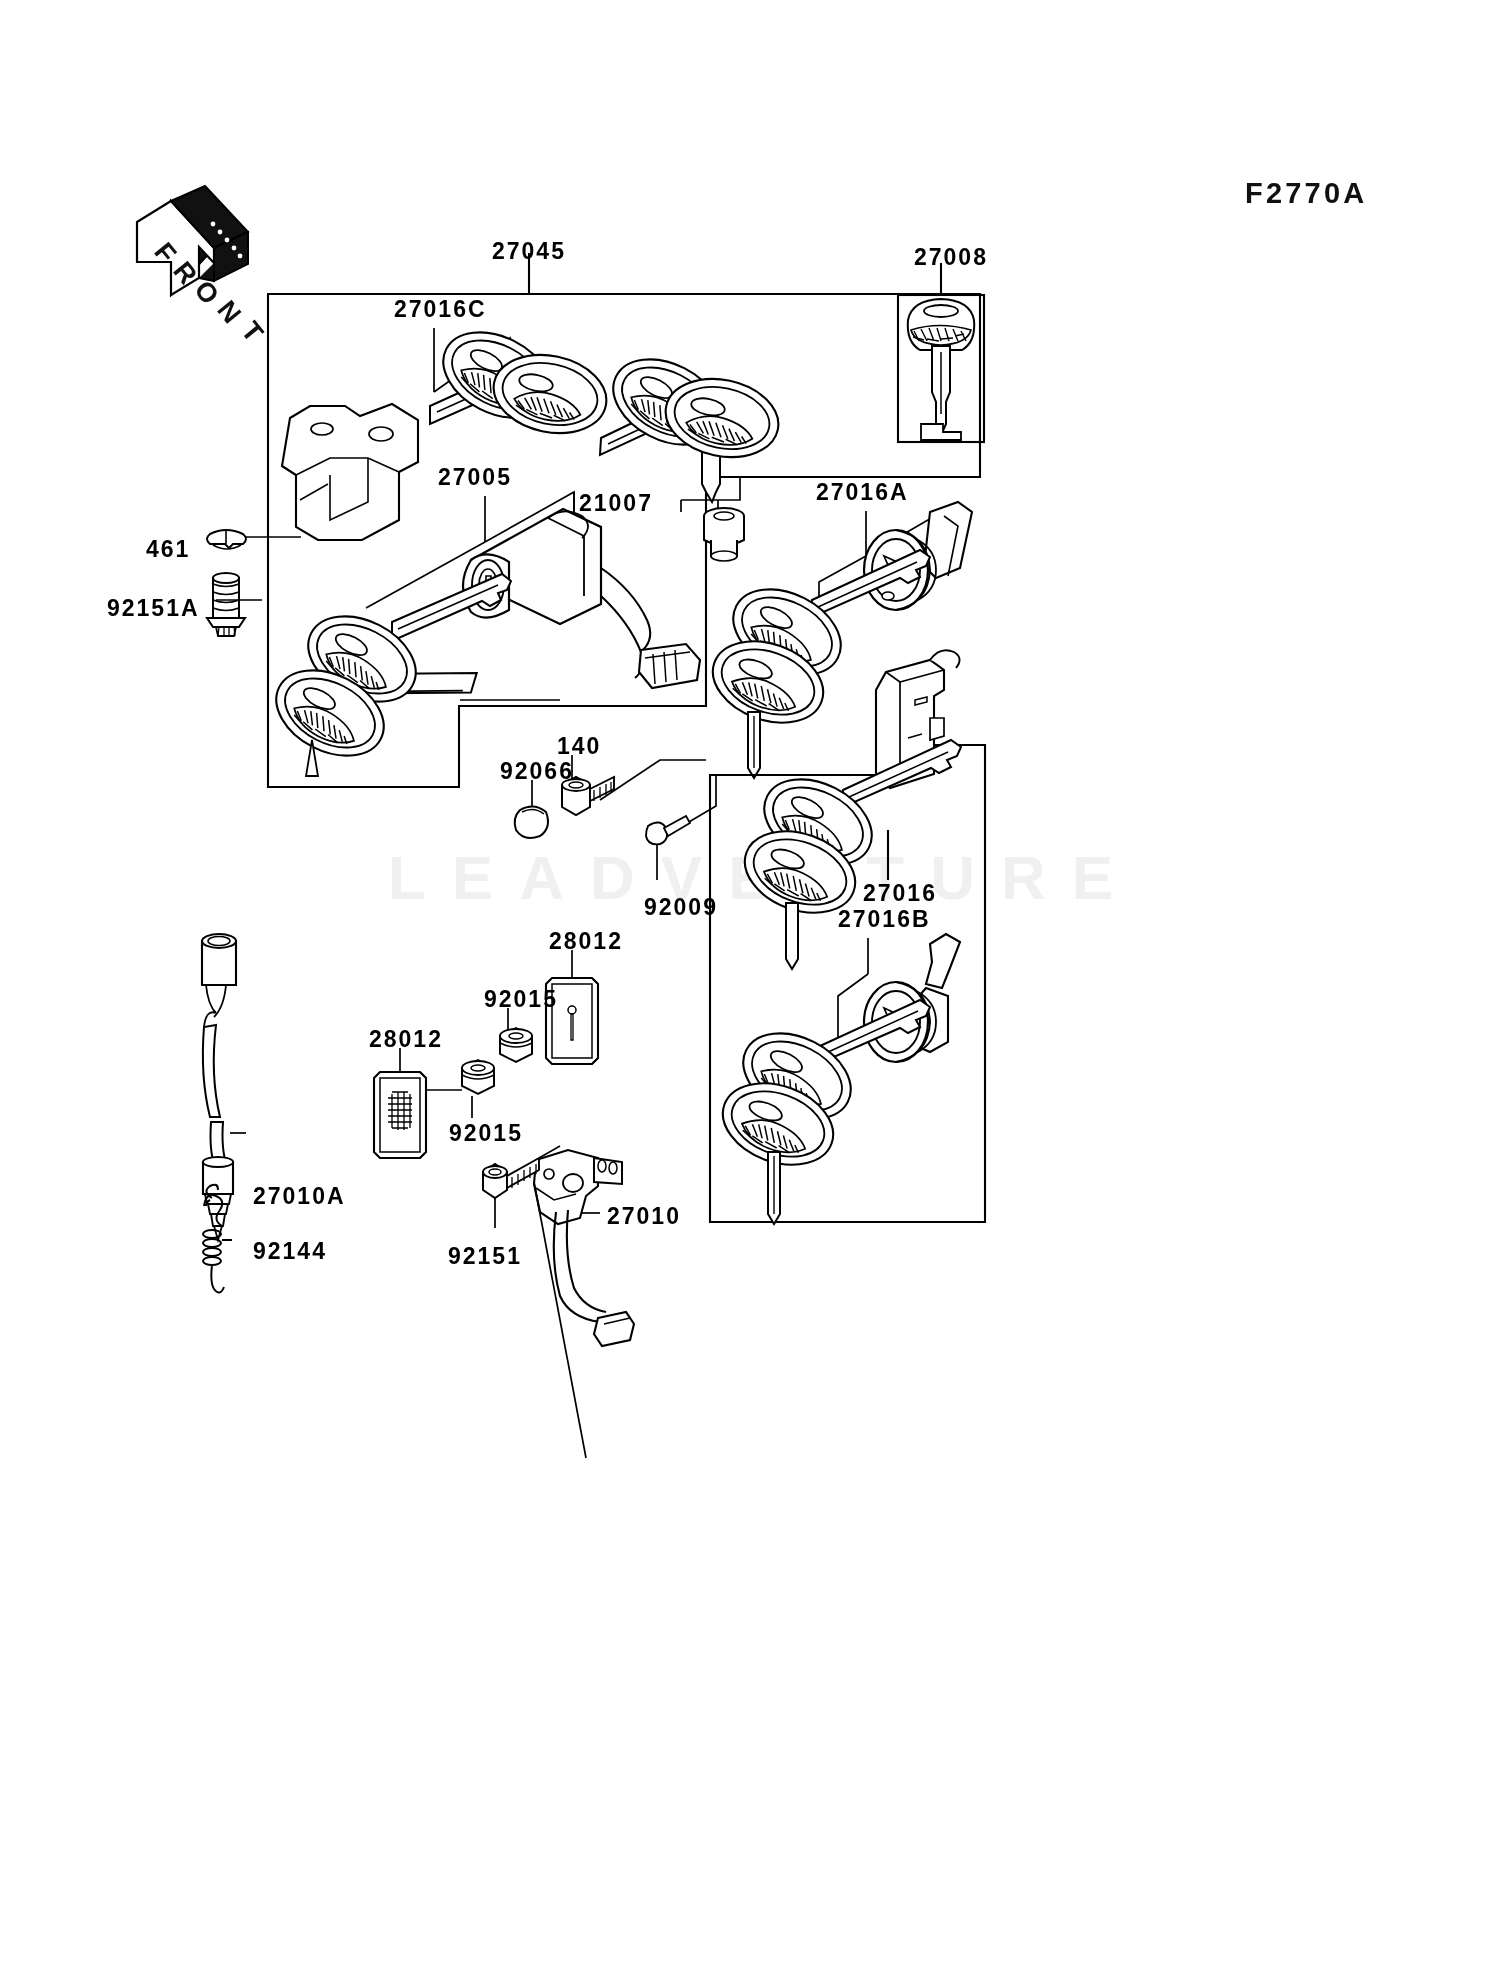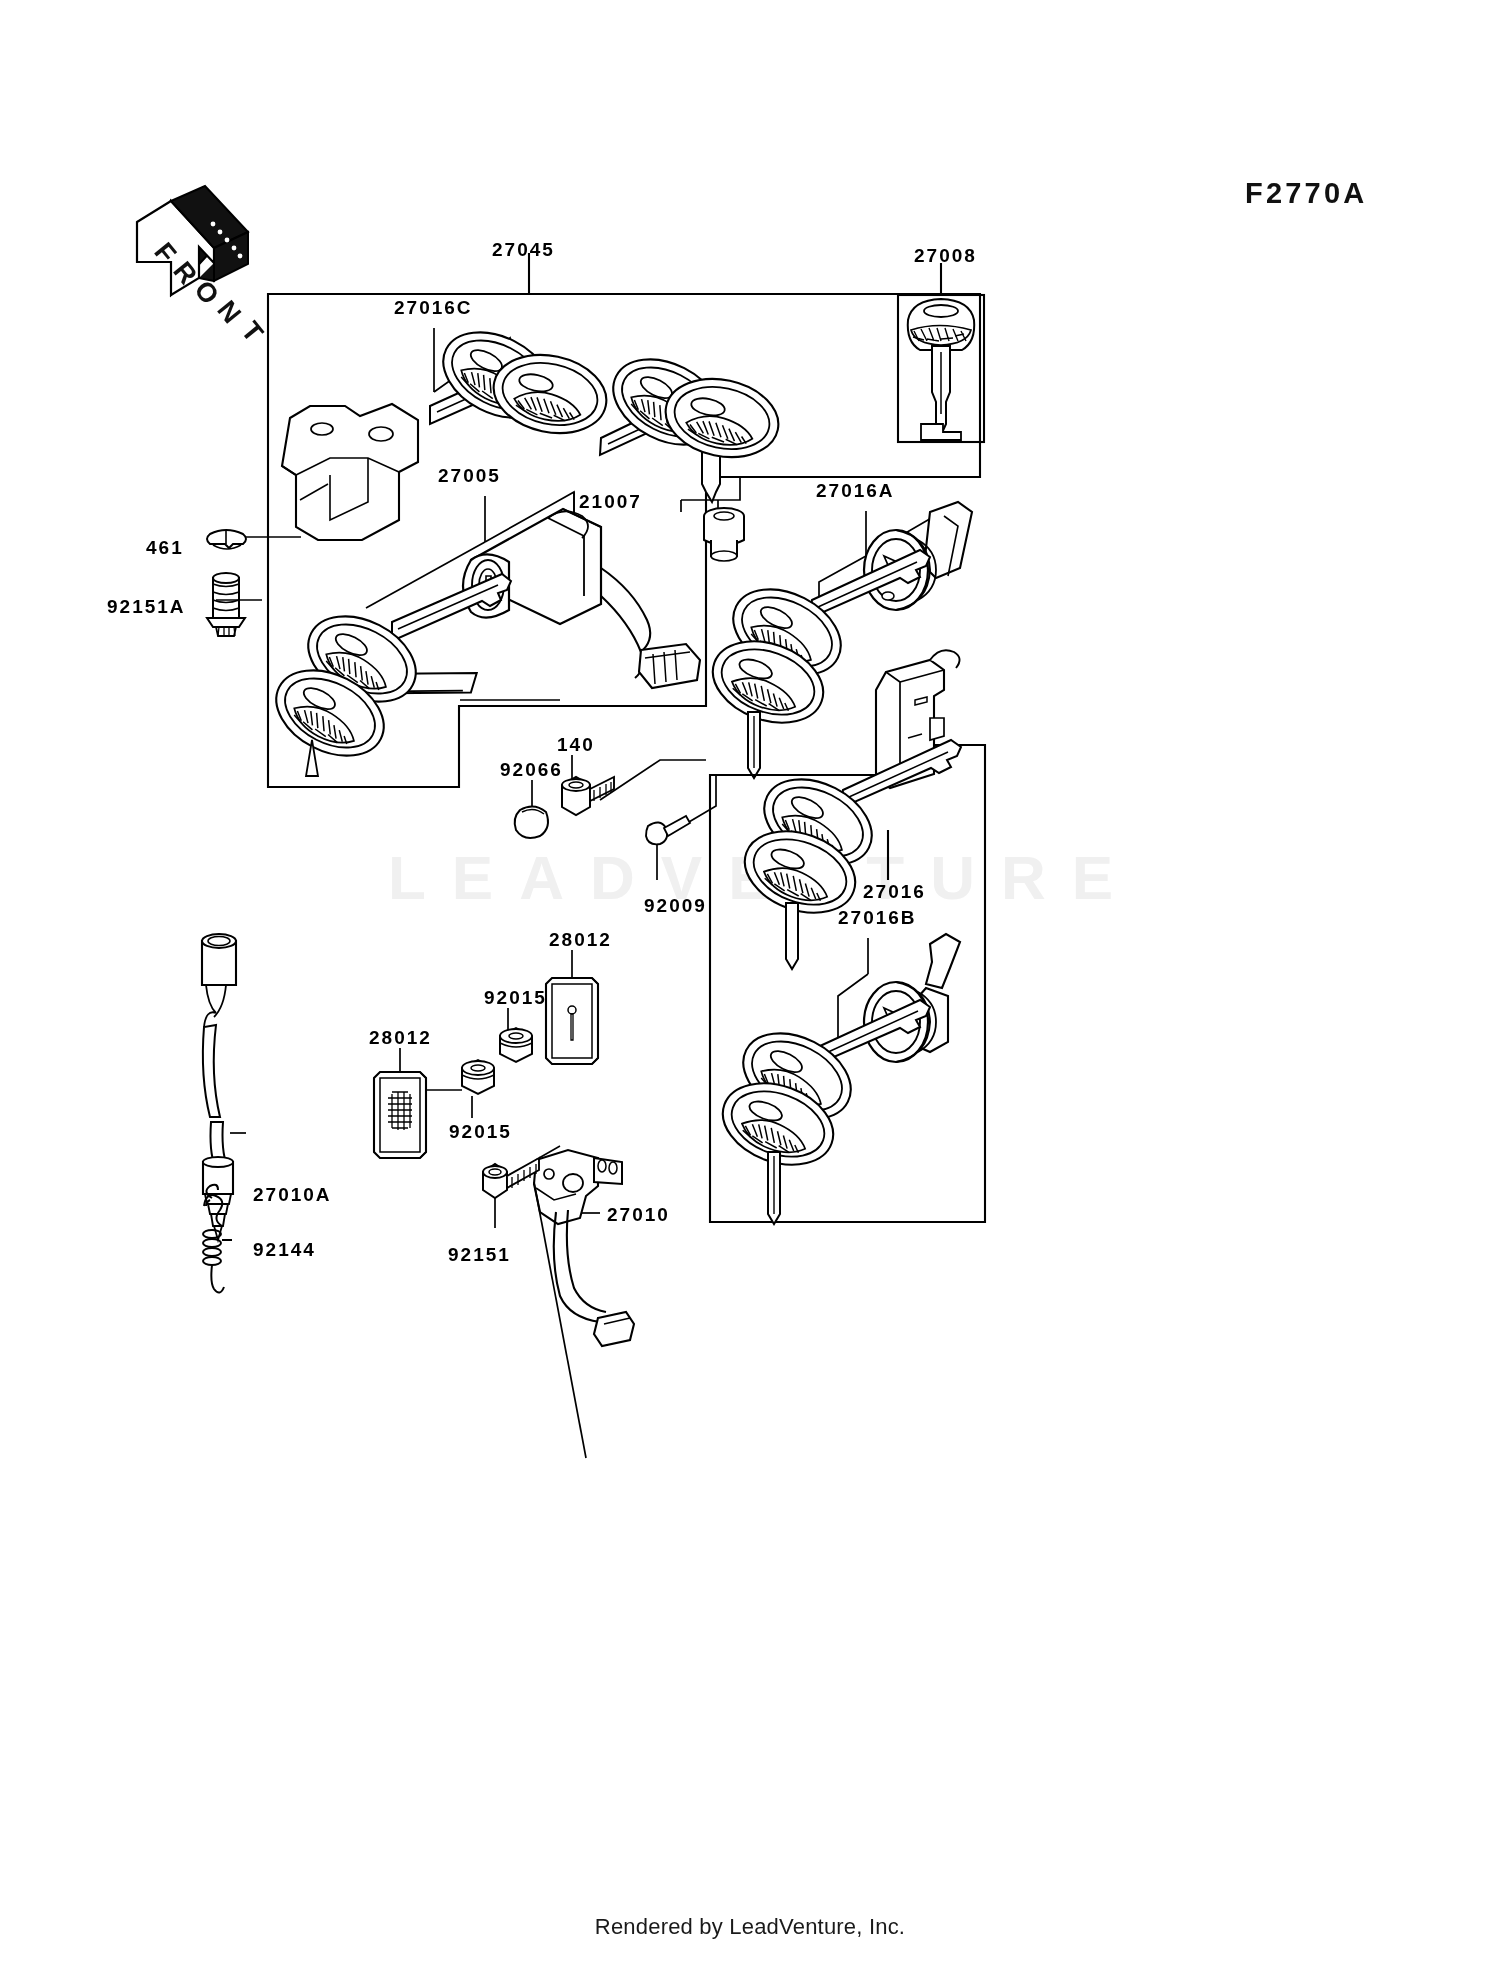--- a/index.html
+++ b/index.html
@@ -2,21 +2,21 @@
 <html><head>
 <meta charset="utf-8">
 <title>Parts Diagram F2770A</title>
 <style>
   html,body{margin:0;padding:0;background:#ffffff;}
   body{width:1500px;height:1962px;position:relative;overflow:hidden;
        font-family:"Liberation Sans","DejaVu Sans",sans-serif;}
   #sheet{position:absolute;left:0;top:0;width:1500px;height:1962px;}
   svg.layer{position:absolute;left:0;top:0;width:1500px;height:1962px;}
   .lbl{position:absolute;font-family:"Liberation Sans","DejaVu Sans",sans-serif;
-       font-weight:bold;font-size:19px;letter-spacing:2.0px;color:#000;
+       font-weight:bold;font-size:23px;letter-spacing:2.0px;color:#000;
        white-space:nowrap;line-height:1;}
   .diagid{position:absolute;font-weight:bold;font-size:29px;letter-spacing:3.2px;color:#111;}
   .footer{position:absolute;left:0;bottom:22px;width:1500px;text-align:center;
           font-size:22px;color:#1a1a1a;letter-spacing:.2px;}
   .wm{position:absolute;color:#f0f0f0;font-weight:bold;font-size:62px;
       letter-spacing:26px;white-space:nowrap;user-select:none;}
 </style>
 </head>
 <body>
 
@@ -457,15 +457,14 @@
   <div class="lbl" style="left:838px;top:908px;">27016B</div>
   <div class="lbl" style="left:549px;top:930px;">28012</div>
   <div class="lbl" style="left:484px;top:988px;">92015</div>
   <div class="lbl" style="left:369px;top:1028px;">28012</div>
   <div class="lbl" style="left:449px;top:1122px;">92015</div>
   <div class="lbl" style="left:253px;top:1185px;">27010A</div>
   <div class="lbl" style="left:253px;top:1240px;">92144</div>
   <div class="lbl" style="left:607px;top:1205px;">27010</div>
   <div class="lbl" style="left:448px;top:1245px;">92151</div>
 
-  <div class="footer">Rendered by LeadVenture, Inc.</div>
 
 </div>
 
 </body></html>

